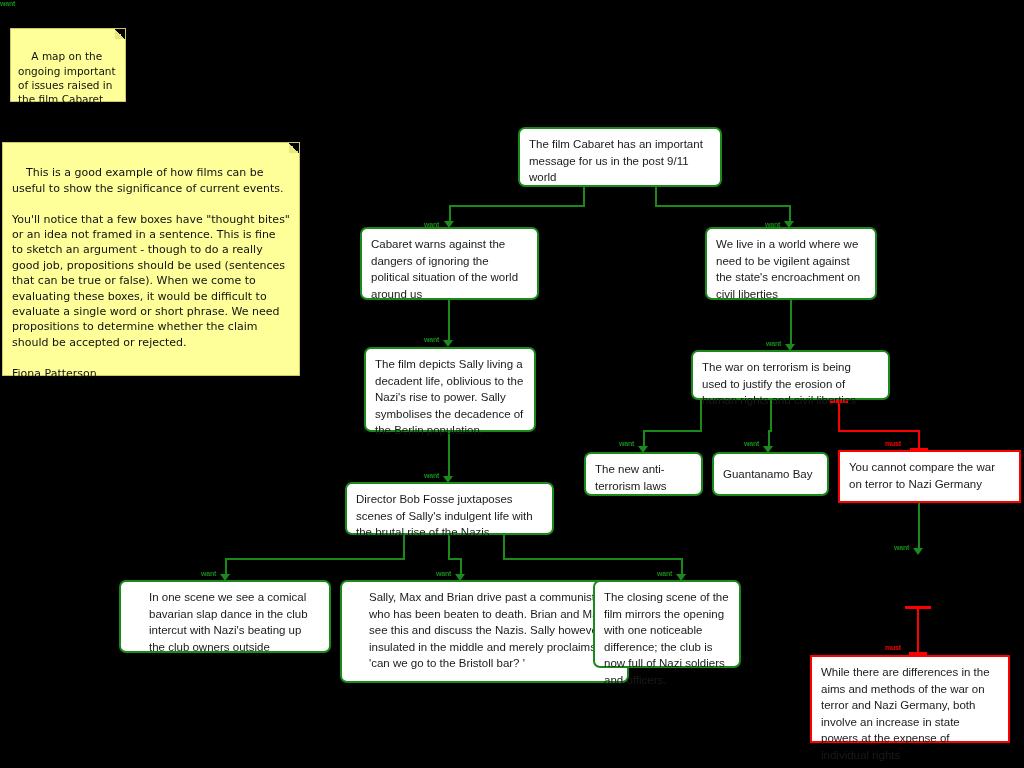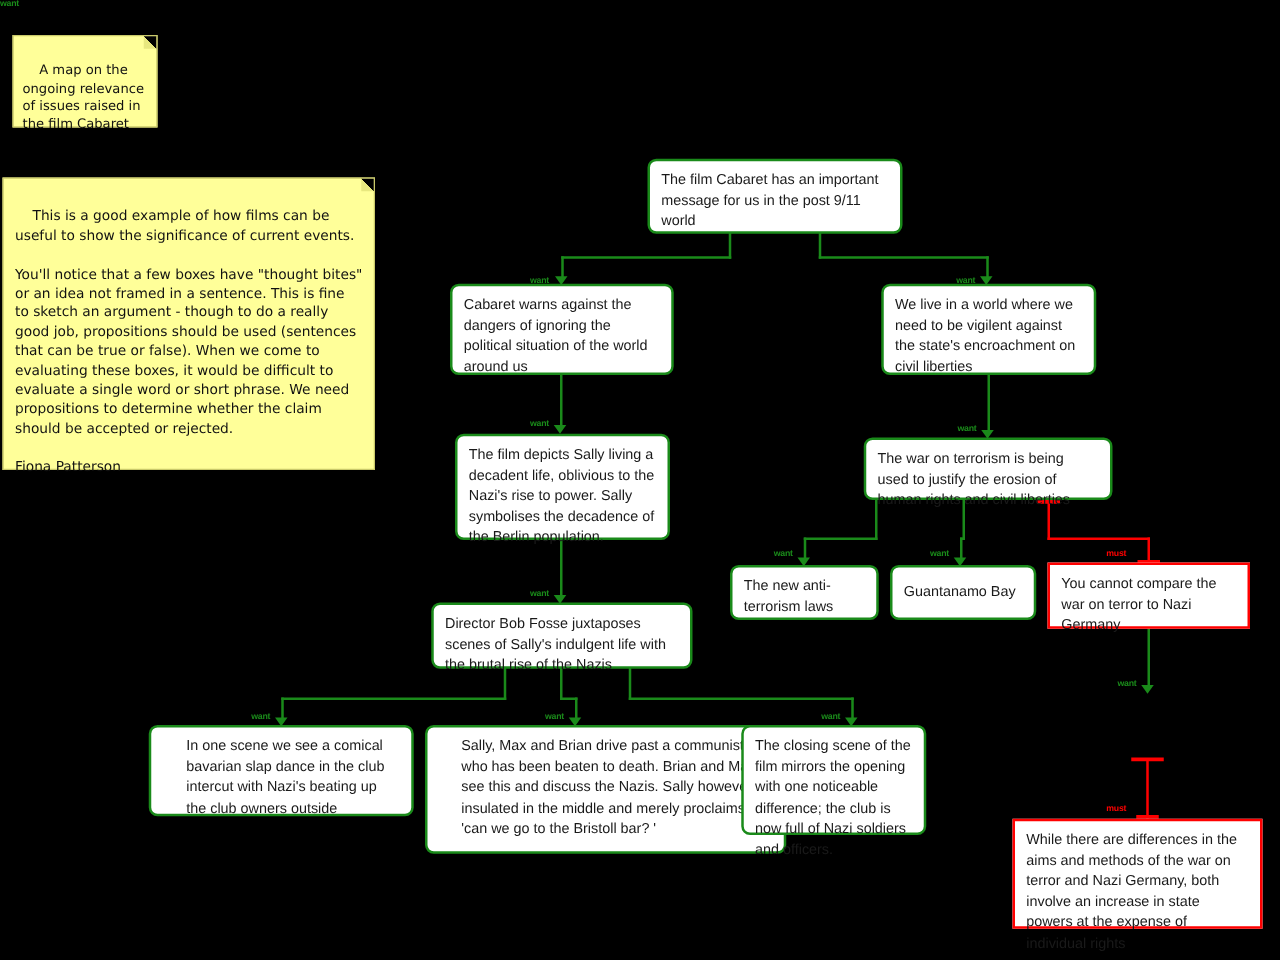--- a/index.html
+++ b/index.html
@@ -150,35 +150,35 @@
   <div class="box" style="left:705px;top:227px;width:172px;height:73px;">We live in a world where we need to be vigilent against the state's encroachment on civil liberties</div>
 
   <div class="box" style="left:364px;top:347px;width:172px;height:85px;">The film depicts Sally living a decadent life, oblivious to the Nazi's rise to power. Sally symbolises the decadence of the Berlin population.</div>
 
   <div class="box" style="left:691px;top:350px;width:199px;height:50px;">The war on terrorism is being used to justify the erosion of human rights and civil liberties</div>
 
   <div class="box" style="left:584px;top:452px;width:119px;height:44px;">The new anti-terrorism laws</div>
 
   <div class="box mid" style="left:712px;top:452px;width:117px;height:44px;">Guantanamo Bay</div>
 
-  <div class="box red" style="left:838px;top:450px;width:162px;height:53px;">You cannot compare the war on terror to Nazi Germany</div>
+  <div class="box red" style="left:838px;top:450px;width:183px;height:53px;">You cannot compare the war on terror to Nazi Germany</div>
 
   <div class="box" style="left:345px;top:482px;width:209px;height:53px;">Director Bob Fosse juxtaposes scenes of Sally's indulgent life with the brutal rise of the Nazis</div>
 
   <div class="box" style="left:119px;top:580px;width:212px;height:73px;padding-left:28px;">In one scene we see a comical bavarian slap dance in the club intercut with Nazi's beating up the club owners outside</div>
 
   <div class="box" style="left:340px;top:580px;width:289px;height:103px;padding-left:27px;">Sally, Max and Brian drive past a communist who has been beaten to death. Brian and Max see this and discuss the Nazis. Sally however, is insulated in the middle and merely proclaims 'can we go to the Bristoll bar? '</div>
 
   <div class="box" style="left:593px;top:580px;width:148px;height:88px;">The closing scene of the film mirrors the opening with one noticeable difference; the club is now full of Nazi soldiers and officers.</div>
 
 
   <div class="box red" style="left:810px;top:655px;width:200px;height:88px;">While there are differences in the aims and methods of the war on terror and Nazi Germany, both involve an increase in state powers at the expense of individual rights</div>
 
   <div class="note" id="note-title">
-    <span>A map on the ongoing relevance of issues raised in the film Cabaret</span>
+    <span>A map on the ongoing important of issues raised in the film Cabaret</span>
     <span class="fold"></span>
   </div>
 
   <div class="note" id="note-body">
     <span>This is a good example of how films can be useful to show the significance of current events.
 
 You'll notice that a few boxes have "thought bites" or an idea not framed in a sentence. This is fine to sketch an argument - though to do a really good job, propositions should be used (sentences that can be true or false). When we come to evaluating these boxes, it would be difficult to evaluate a single word or short phrase. We need propositions to determine whether the claim should be accepted or rejected.
 
 Fiona Patterson</span>
     <span class="fold"></span>

